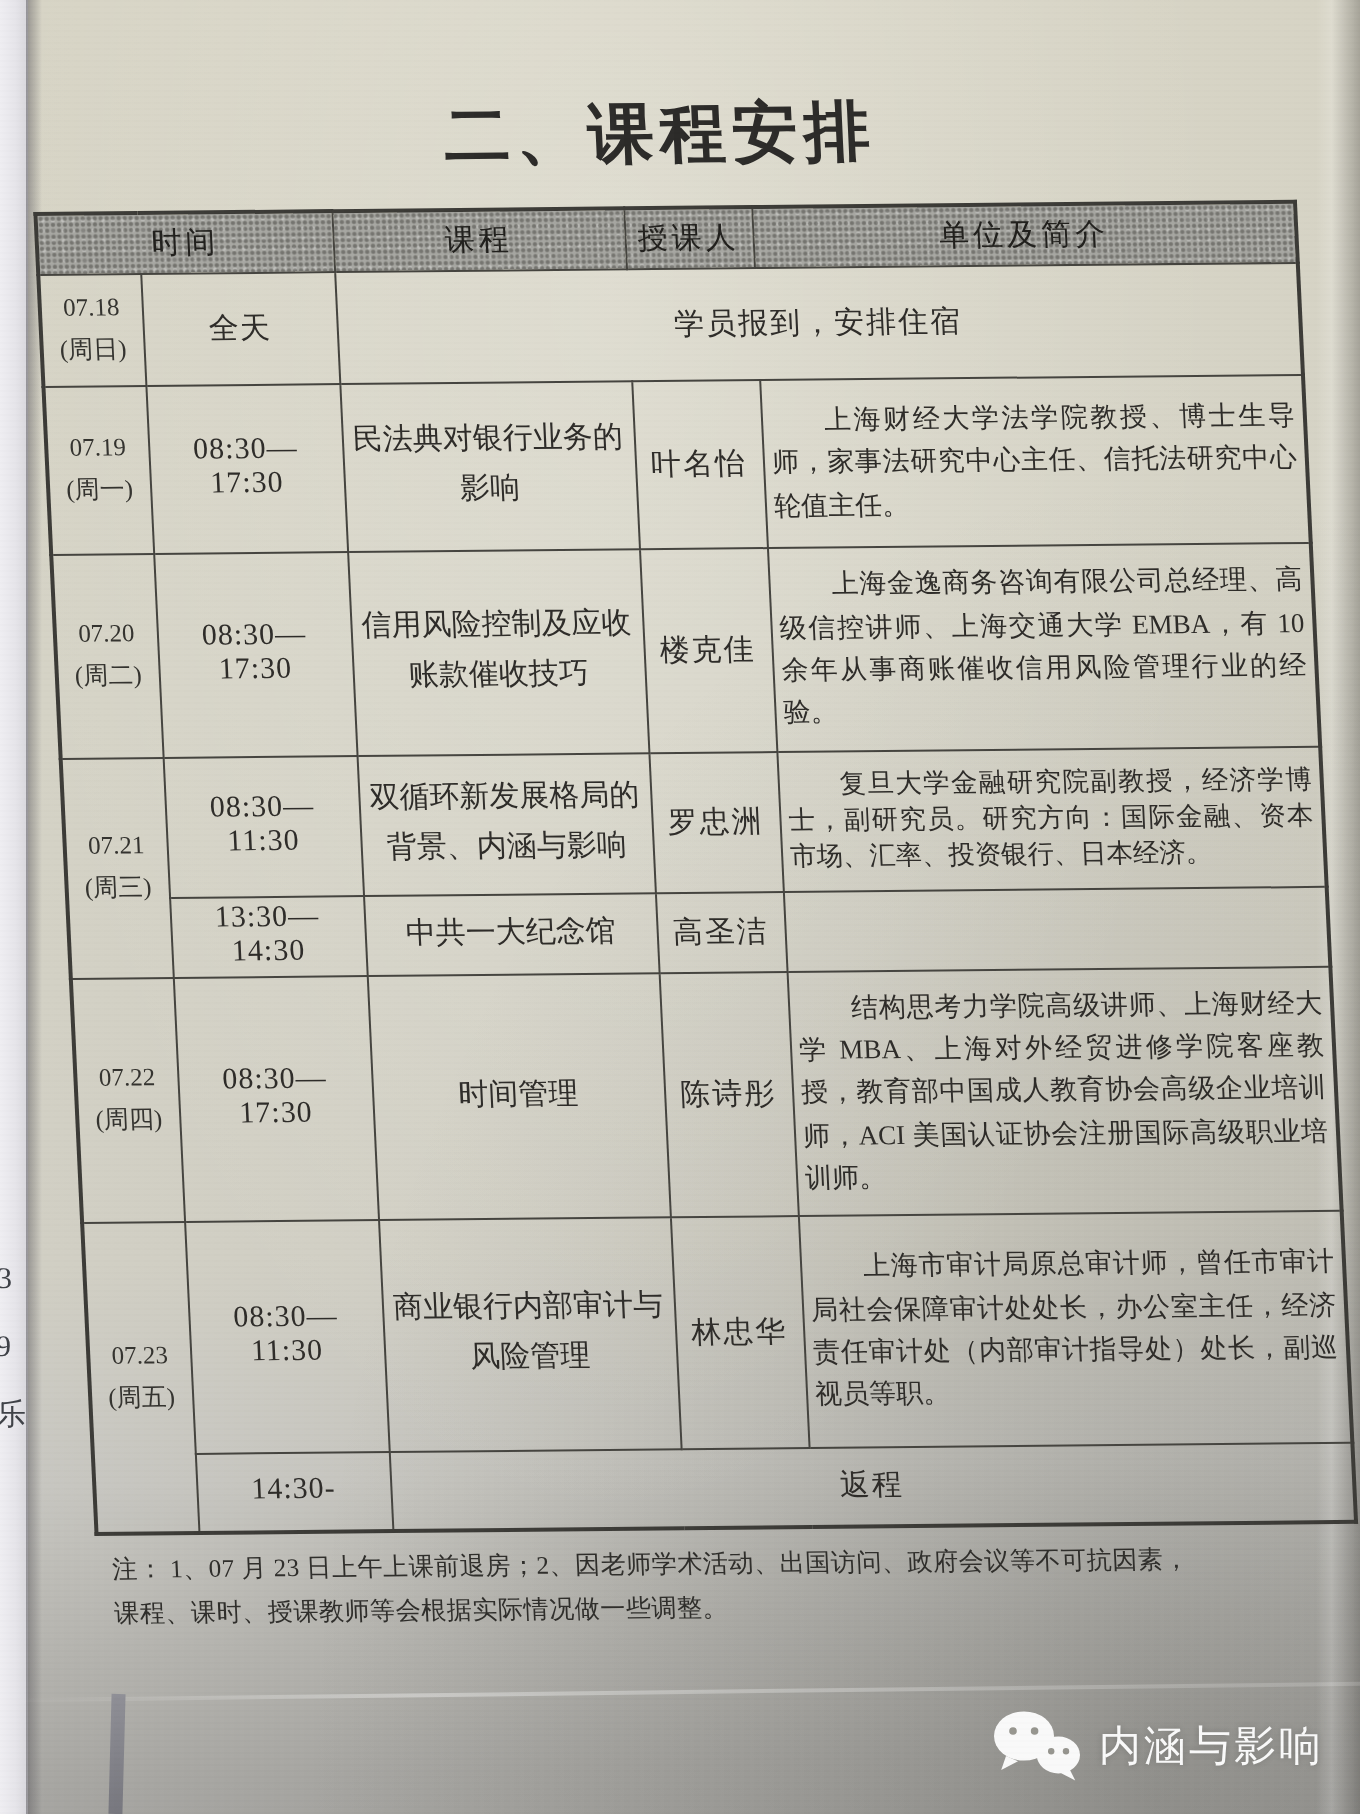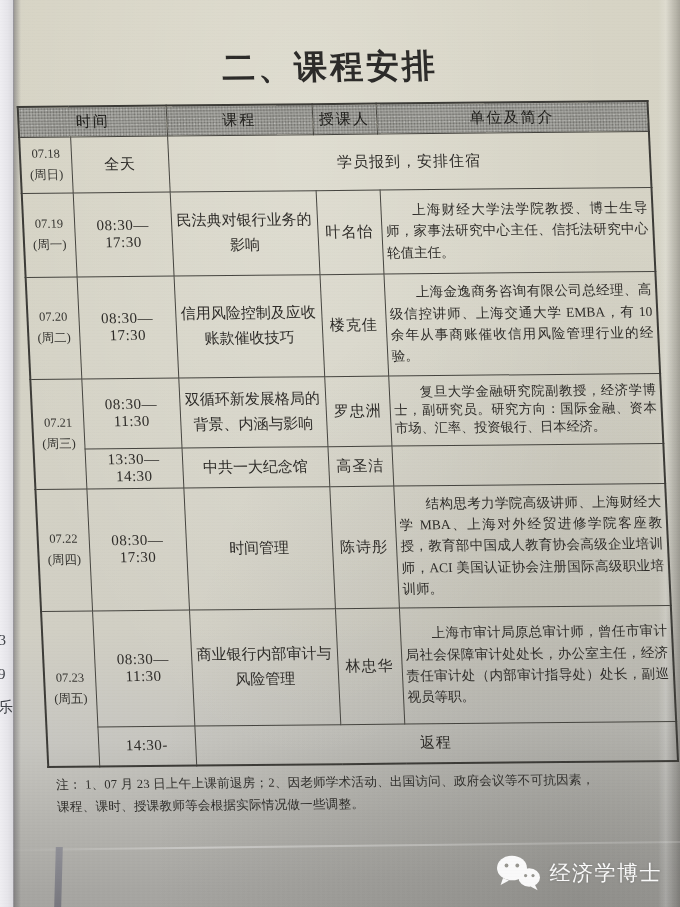--- a/index.html
+++ b/index.html
@@ -251,17 +251,17 @@
         <ellipse cx="17" cy="14" rx="15" ry="12.3" fill="#ffffff"></ellipse>
         <path d="M8 24 L5.6 31 L14 26.6 Z" fill="#ffffff"></path>
         <circle cx="11.5" cy="11.5" r="1.9" fill="#97968f"></circle>
         <circle cx="22.3" cy="11.5" r="1.9" fill="#97968f"></circle>
         <ellipse cx="34.2" cy="23.5" rx="10.8" ry="9.2" fill="#ffffff"></ellipse>
         <path d="M39.8 30.6 L42.6 36.2 L35.6 32.6 Z" fill="#ffffff"></path>
         <circle cx="30.6" cy="21.6" r="1.6" fill="#97968f"></circle>
         <circle cx="38" cy="21.6" r="1.6" fill="#97968f"></circle>
       </svg>
     </span>
-    <span class="wm-text">经济学博士</span>
+    <span class="wm-text">内涵与影响</span>
   </div>
 
   <div class="grain"></div>
 </div>
 
 </body></html>

